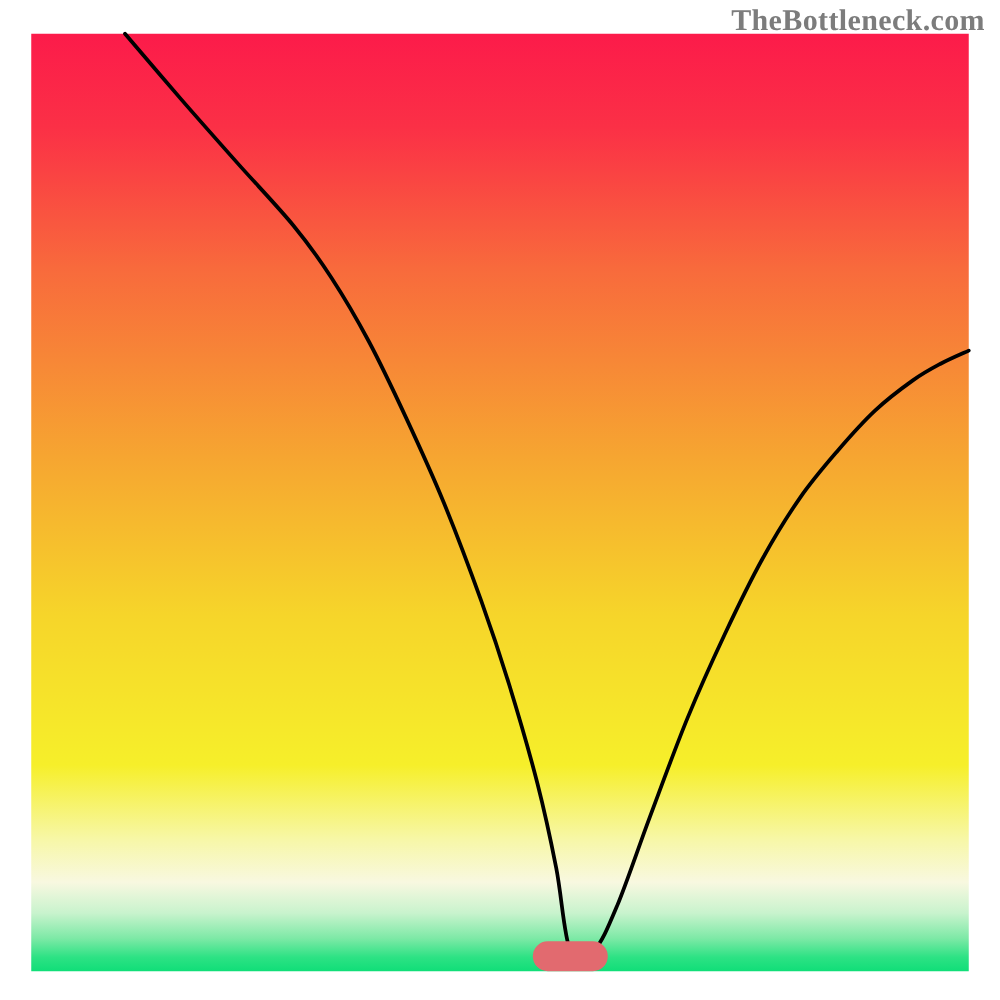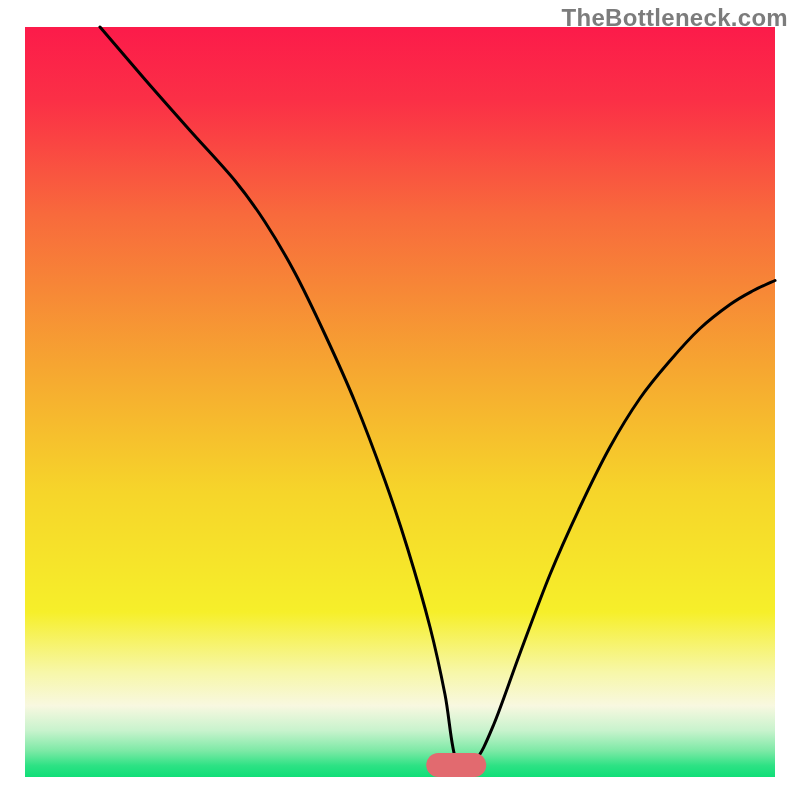--- a/index.html
+++ b/index.html
@@ -8,20 +8,21 @@
     width: 800px;
     height: 800px;
     overflow: hidden;
     background: #fff;
     font-family: Arial, Helvetica, sans-serif;
   }
   .frame {
     position: relative;
     width: 800px;
     height: 800px;
+    font-family: Liberation Serif, serif;
   }
   .watermark {
     position: absolute;
     top: 4px;
     right: 12px;
     font-size: 24px;
     font-weight: 600;
     color: #7c7c7c;
     letter-spacing: 0.3px;
     z-index: 3;

